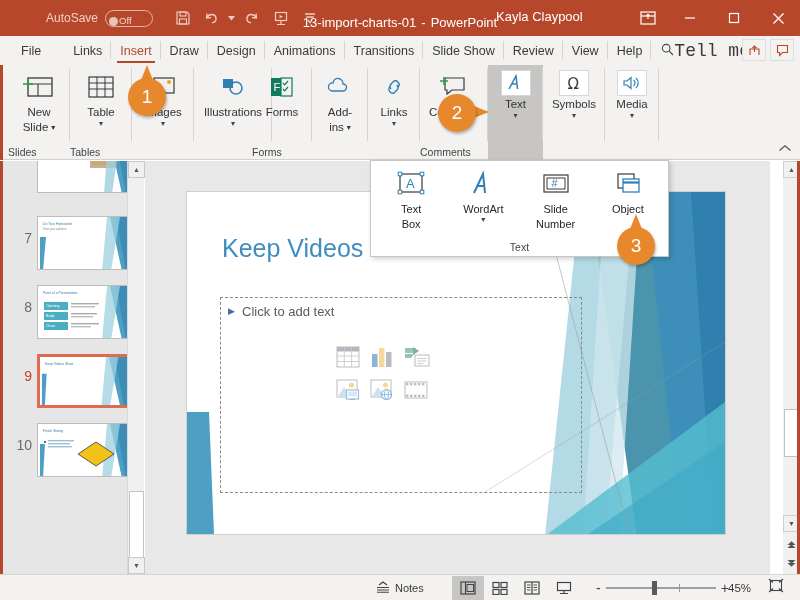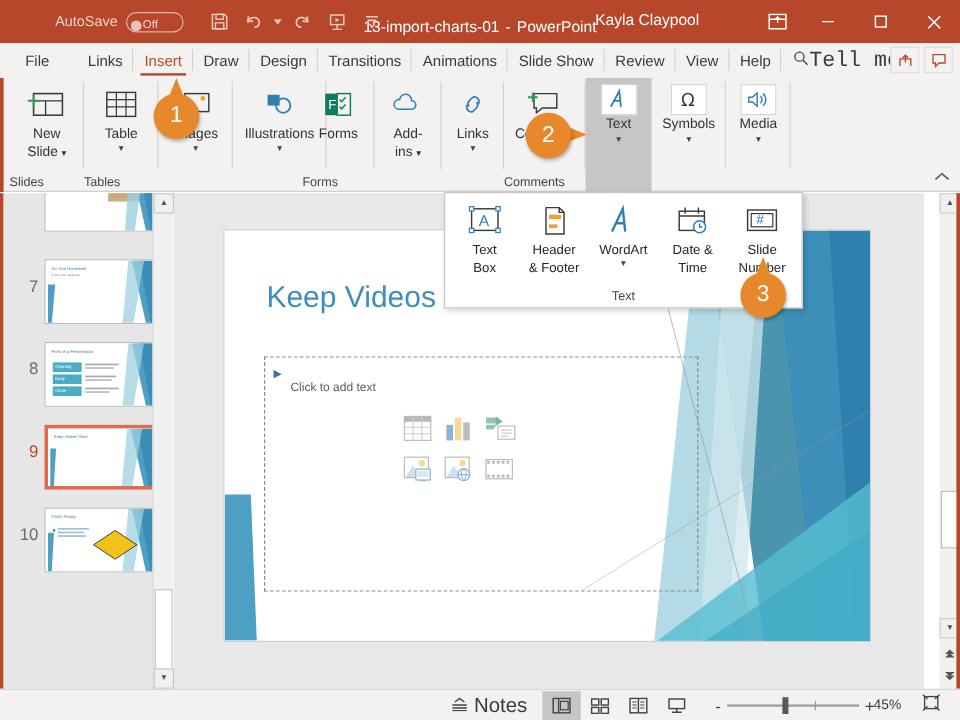--- a/index.html
+++ b/index.html
@@ -130,41 +130,41 @@
     background:#fff; border:1px solid #d0d0d0; overflow:hidden;
   }
   .slide-title {
     position:absolute; left:35px; top:42px; font-size:25px; color:#3f8dbf; white-space:nowrap;
   }
   .placeholder {
     position:absolute; left:33px; top:105px; width:362px; height:196px;
     border:1px dashed #8a8a8a;
   }
   .ph-bullet { position:absolute; left:7px; top:8px; font-size:9px; color:#3f6f9f; }
-  .ph-text { position:absolute; left:21px; top:20px; font-size:10px; color:#5a5a5a; }
+  .ph-text { position:absolute; left:21px; top:6px; font-size:13px; color:#5a5a5a; }
   .ph-icons { position:absolute; left:115px; top:48px; width:95px; }
   .ph-row { display:flex; gap:10px; margin-bottom:7px; }
 
   
   .art { position:absolute; right:0; top:0; width:240px; height:344px; overflow:hidden; }
   .art-left { position:absolute; left:0; bottom:0; width:90px; height:344px; overflow:hidden; }
 
   
   .vscroll { position:absolute; right:0; top:161px; width:17px; height:413px; background:#f0f0f0; }
   .vs-arrow { position:absolute; width:17px; height:17px; display:flex; align-items:center; justify-content:center; font-size:7px; color:#555; border:1px solid #cfcfcf; background:#f0f0f0;}
   .vs-thumb { position:absolute; left:1px; top:248px; width:15px; height:48px; background:#fff; border:1px solid #bfbfbf; }
   .pane-edge-right { position:absolute; right:0; top:161px; width:3px; height:413px; background:#b7472a; }
 
   
   .statusbar {
     position:absolute; left:0; bottom:0; width:800px; height:26px;
     background:#f3f2f1; border-top:1px solid #d8d6d4;
     display:flex; align-items:center;
   }
-  .sb-notes { position:absolute; left:376px; display:flex; align-items:center; gap:5px; font-size:17px; color:#3b3a39; }
+  .sb-notes { position:absolute; left:376px; display:flex; align-items:center; gap:5px; font-size:11px; color:#3b3a39; }
   .sb-views { position:absolute; left:452px; display:flex; align-items:center; }
   .sb-view { width:32px; height:24px; display:flex; align-items:center; justify-content:center; }
   .sb-view.active { background:#c8c6c4; }
   .sb-zoom { position:absolute; left:596px; display:flex; align-items:center; gap:5px; }
   .zoom-track { position:relative; width:110px; height:2px; background:#a0a0a0; }
   .zoom-knob { position:absolute; left:46px; top:-6px; width:5px; height:14px; background:#5a5a5a; }
   .zoom-mid { position:absolute; left:73px; top:-3px; width:1px; height:8px; background:#9b9b9b; }
   .zoom-pct { position:absolute; left:728px; font-size:11.5px; color:#3b3a39; }
   .fitbtn { position:absolute; left:768px; }
 
@@ -284,24 +284,24 @@
         <span>Insert</span>
         <div class="tab-underline"></div>
       </div>
     <div class="tab sep">
         <span>Draw</span>
       </div>
     <div class="tab sep">
         <span>Design</span>
       </div>
     <div class="tab sep">
+        <span>Animations</span>
+      </div>
+    <div class="tab sep">
         <span>Transitions</span>
-      </div>
-    <div class="tab sep">
-        <span>Animations</span>
       </div>
     <div class="tab sep">
         <span>Slide Show</span>
       </div>
     <div class="tab sep">
         <span>Review</span>
       </div>
     <div class="tab sep">
         <span>View</span>
       </div>
@@ -516,69 +516,54 @@
               <rect x="3.2" y="2.2" width="3.6" height="3.6" fill="#fff" stroke="#2f7fb5" stroke-width="1"></rect>
               <rect x="25.2" y="2.2" width="3.6" height="3.6" fill="#fff" stroke="#2f7fb5" stroke-width="1"></rect>
               <rect x="3.2" y="20.2" width="3.6" height="3.6" fill="#fff" stroke="#2f7fb5" stroke-width="1"></rect>
               <rect x="25.2" y="20.2" width="3.6" height="3.6" fill="#fff" stroke="#2f7fb5" stroke-width="1"></rect>
             </svg>
         </div>
         <div class="tg-label">Text</div>
         <div class="tg-label">Box</div>
       </div>
 
-      <div class="tg-item">
-        <div class="tg-icon">
-          <svg width="30" height="28" viewBox="0 0 30 28">
-              <path d="M8 3 h11 l4 4 v18 H8 z" fill="#fff" stroke="#3a3a3a" stroke-width="1.2"></path>
-              <path d="M19 3 v4 h4" fill="none" stroke="#3a3a3a" stroke-width="1.2"></path>
-              <rect x="10.5" y="9" width="10" height="3.5" fill="#f0a030"></rect>
-              <rect x="10.5" y="17" width="7" height="3" fill="#f0a030"></rect>
-            </svg>
-        </div>
-        <div class="tg-label">Header</div>
-        <div class="tg-label">&amp; Footer</div>
-      </div>
 
       <div class="tg-item">
         <div class="tg-icon">
           <svg width="28" height="28" viewBox="0 0 28 28">
               <path d="M5 23 L14 4 L16 23 M8.2 16 h7.4" stroke="#2f7fb5" stroke-width="2" fill="none"></path>
             </svg>
         </div>
         <div class="tg-label">WordArt</div>
         <div class="tg-caret">▾</div>
       </div>
 
-      <div class="tg-item">
-        <div class="tg-icon">
-          <svg width="30" height="28" viewBox="0 0 30 28">
-              <rect x="4" y="6" width="21" height="16" fill="none" stroke="#3a3a3a" stroke-width="1.2"></rect>
-              <path d="M4 10 h21" stroke="#3a3a3a" stroke-width="1.1"></path>
-              <path d="M9 3 v5 M20 3 v5" stroke="#3a3a3a" stroke-width="1.2"></path>
-              <circle cx="21" cy="19" r="5" fill="#fff" stroke="#2f7fb5" stroke-width="1.3"></circle>
-              <path d="M21 16.2 v3 h2.2" stroke="#2f7fb5" stroke-width="1.2" fill="none"></path>
-            </svg>
-        </div>
-        <div class="tg-label">Date &amp;</div>
-        <div class="tg-label">Time</div>
-      </div>
 
       <div class="tg-item">
         <div class="tg-icon">
           <svg width="30" height="28" viewBox="0 0 30 28">
               <rect x="3" y="5" width="24" height="17" fill="none" stroke="#3a3a3a" stroke-width="1.2"></rect>
               <rect x="6" y="8" width="18" height="11" fill="none" stroke="#3a3a3a" stroke-width="1"></rect>
               <text x="10.5" y="17" font-size="11" fill="#2f7fb5" font-family="Liberation Sans">#</text>
             </svg>
         </div>
         <div class="tg-label">Slide</div>
         <div class="tg-label">Number</div>
       </div>
 
+      <div class="tg-item">
+        <div class="tg-icon">
+          <svg width="30" height="28" viewBox="0 0 30 28">
+              <rect x="5" y="4" width="16" height="14" fill="#fff" stroke="#3a3a3a" stroke-width="1.2"></rect>
+              <rect x="10" y="9" width="16" height="13" fill="#fff" stroke="#2f7fb5" stroke-width="1.3"></rect>
+              <path d="M10 12.5 h16" stroke="#2f7fb5" stroke-width="2.2"></path>
+            </svg>
+        </div>
+        <div class="tg-label">Object</div>
+      </div>
 
     </div>
     <div class="tg-footer">Text</div>
   </div>
 
   <div class="pane-edge-left"></div>
   <div class="thumbpane">
 
     <div class="thumb-row" style="top:-22px">
       <div class="thumb-num" style="visibility:hidden">6</div>

